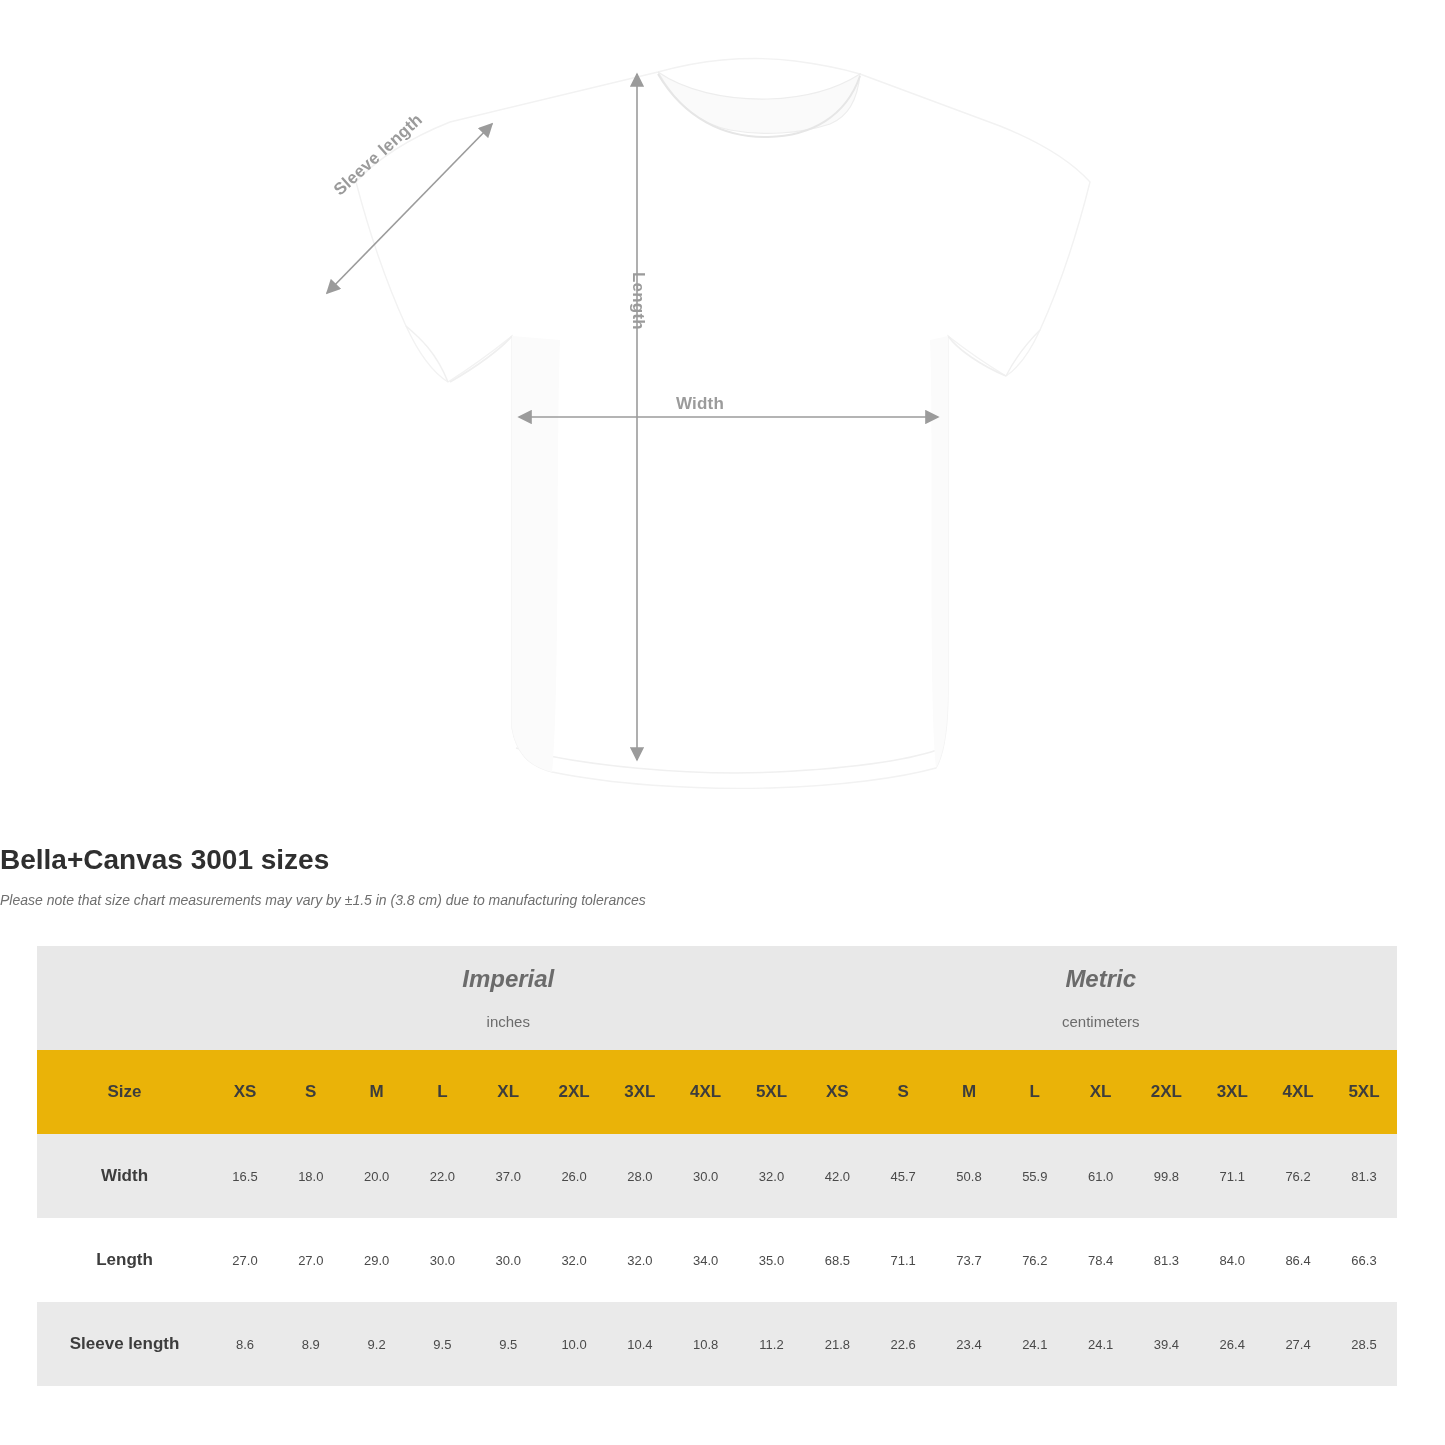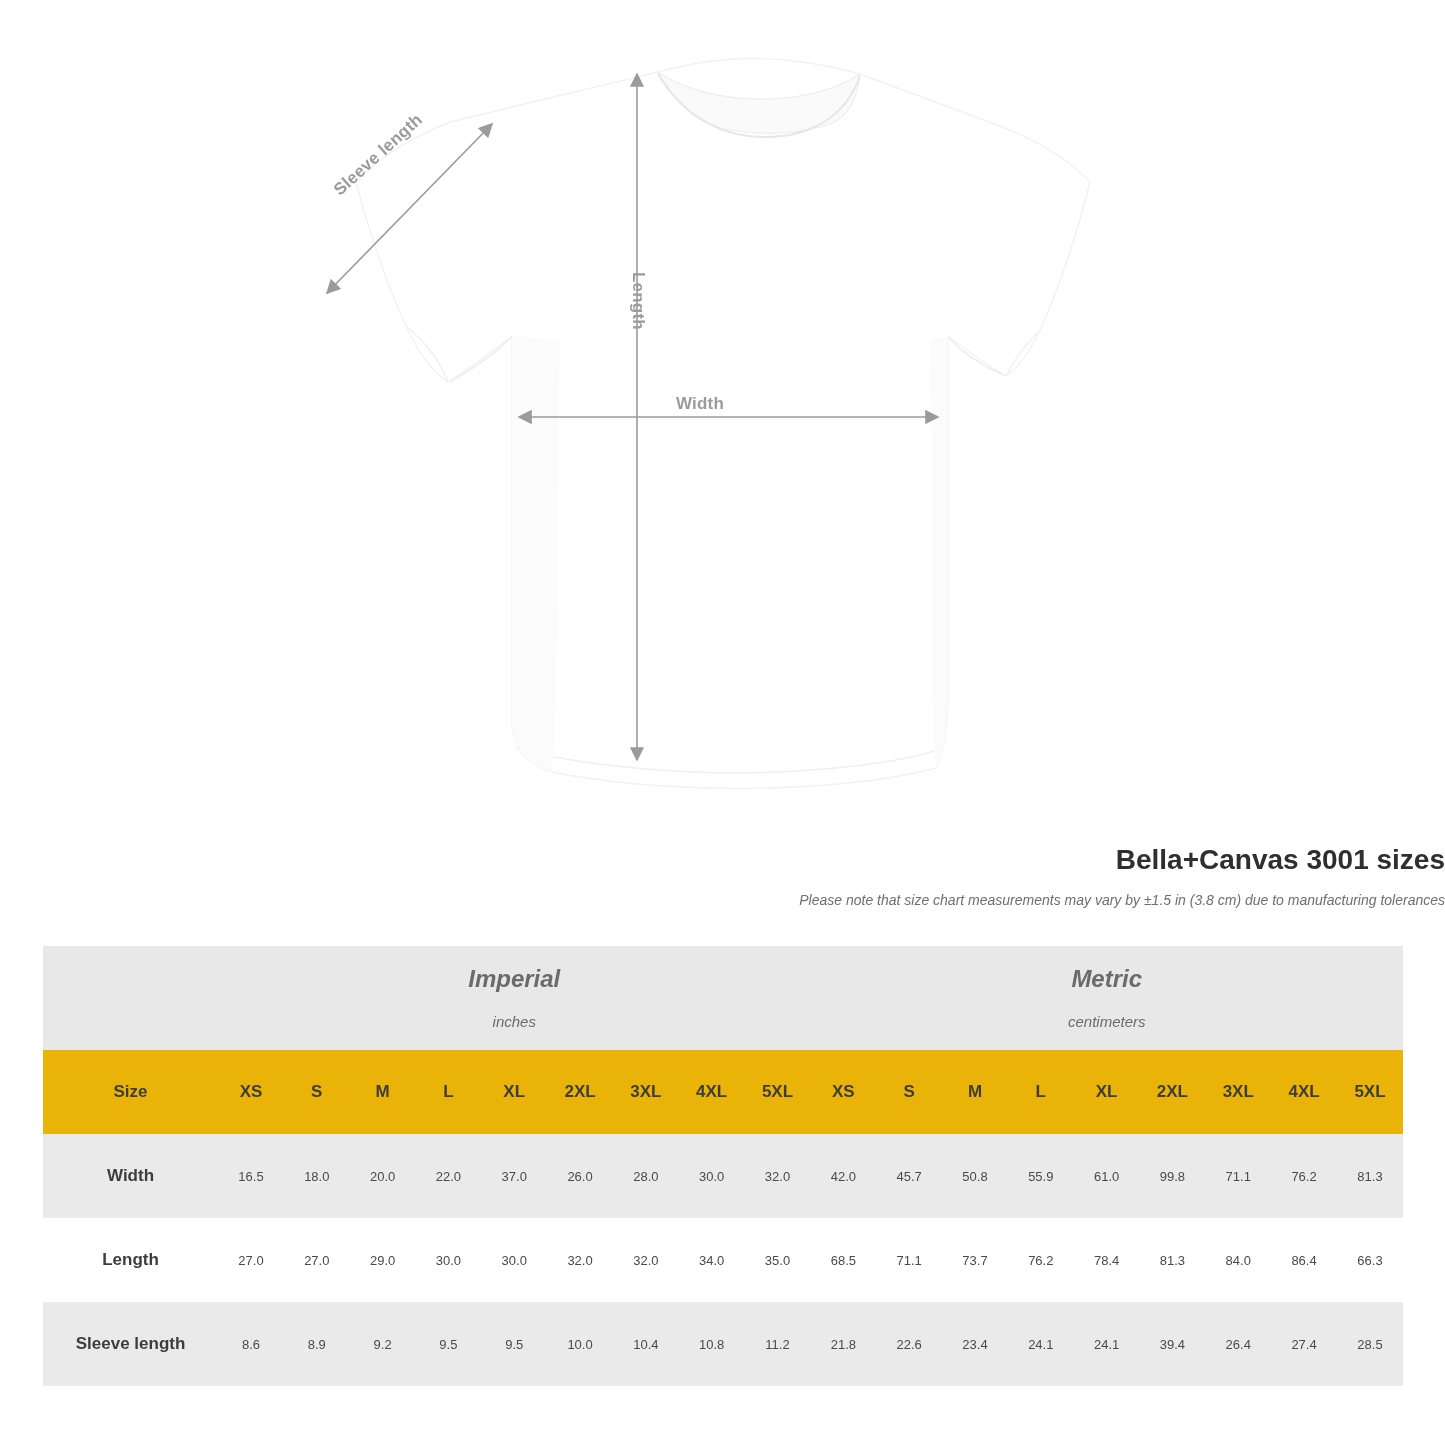--- a/index.html
+++ b/index.html
@@ -58,40 +58,40 @@
     transform: rotate(90deg);
     transform-origin: left top;
   }
   .label-width {
     left: 676px;
     top: 394px;
   }
 
   
   .title-block {
-    text-align: right;
+    text-align: left;
     margin-top: 14px;
   }
   .chart-title {
     font-size: 28px;
     font-weight: bold;
     color: #2f2f2f;
     margin: 0;
   }
   .chart-note {
     font-size: 14px;
     font-style: italic;
     color: #6f6f6f;
     margin: 16px 0 0 0;
   }
 
   
   .table-wrap {
     position: absolute;
-    left: 43px;
+    left: 37px;
     top: 946px;
     width: 1360px;
   }
   table.size-table {
     border-collapse: collapse;
     width: 1360px;
     table-layout: fixed;
   }
   table.size-table td,
   table.size-table th {
@@ -106,21 +106,20 @@
   }
   .unit-title {
     font-size: 24px;
     font-style: italic;
     font-weight: bold;
     color: #6b6b6b;
     line-height: 1.1;
   }
   .unit-sub {
     font-size: 15px;
-    font-style: italic;
     color: #6b6b6b;
     margin-top: 21px;
   }
   .hdr-row td {
     background: #eab308;
     height: 82px;
     font-size: 17px;
     font-weight: bold;
     color: #3d3d3d;
   }

